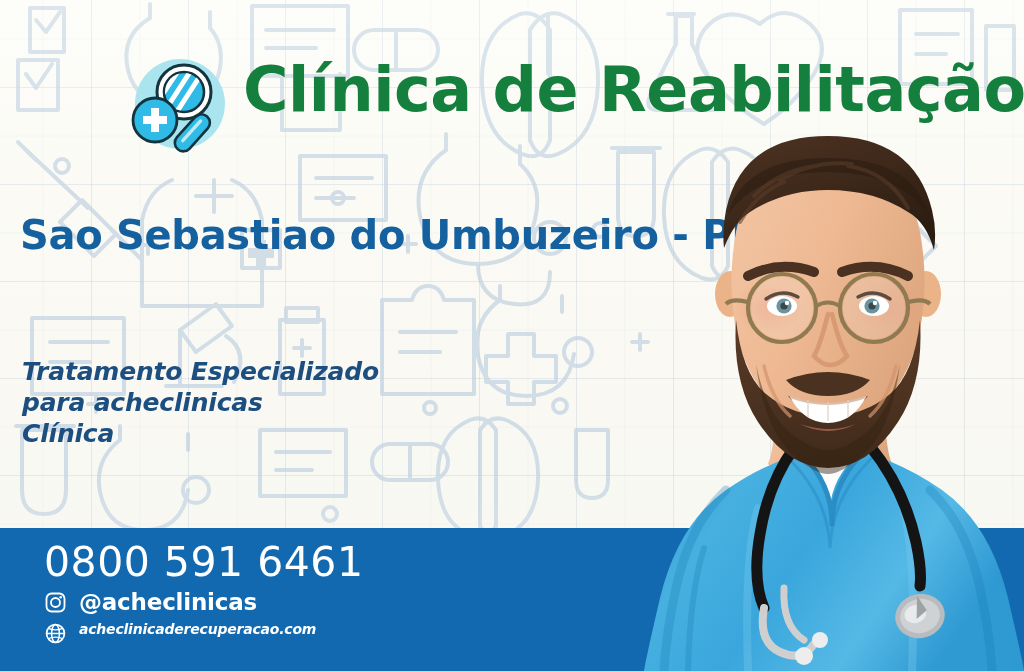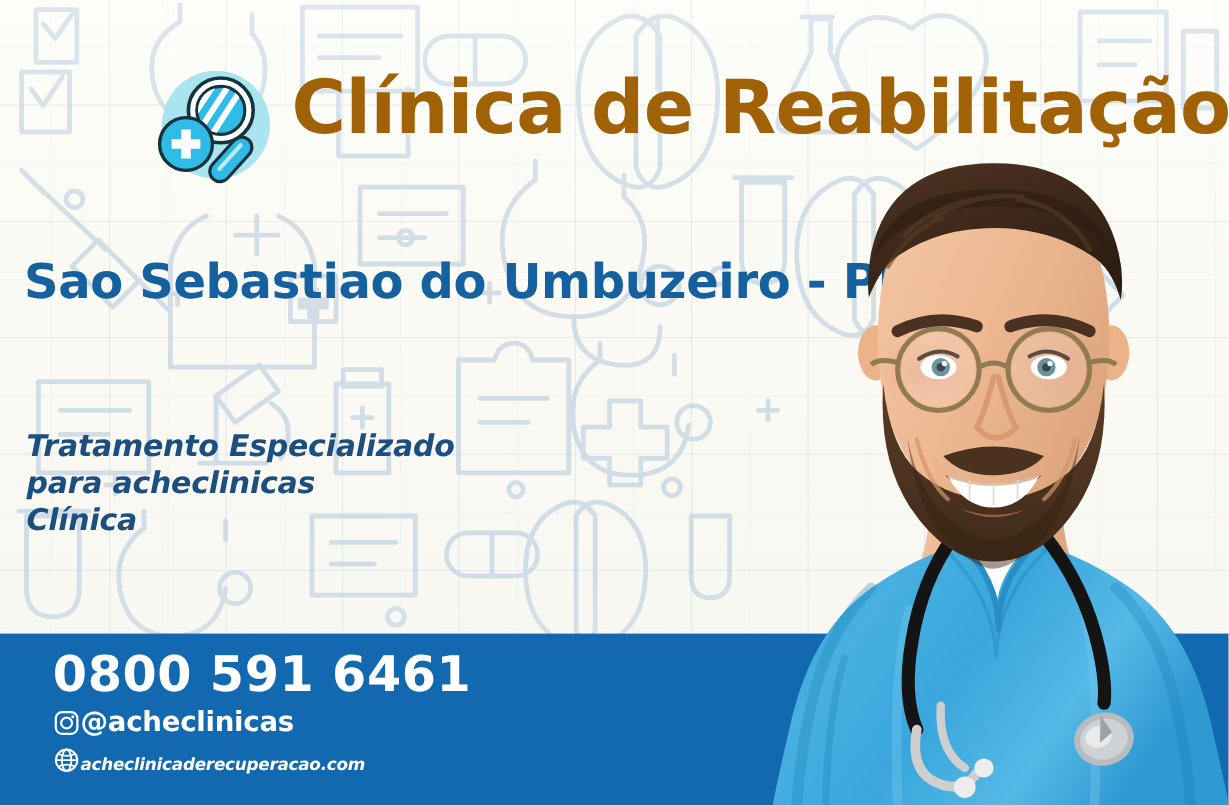--- a/index.html
+++ b/index.html
@@ -52,21 +52,21 @@
     position:absolute; left:122px; top:50px;
     width:112px; height:112px;
   }
   .logo svg { width:100%; height:100%; display:block; }
 
   
   .headline {
     position:absolute; left:243px; top:59px;
     font-size:62px; line-height:1.0;
     font-weight:800;
-    color:#a16207;
+    color:#15803d;
     letter-spacing:-0.5px;
     white-space:nowrap;
   }
 
   
   .location {
     position:absolute; left:20px; top:215px;
     font-size:40px; line-height:1.0;
     font-weight:800;
     color:#15619f;
@@ -87,28 +87,28 @@
 
   
   .footer {
     position:absolute; left:0; top:528px;
     width:1024px; height:143px;
     background:#1269b0;
   }
   .phone {
     position:absolute; left:44px; top:542px;
     font-size:41px; line-height:1.0;
-    font-weight:700;
+    font-weight:400;
     color:#ffffff;
     letter-spacing:0.5px;
     white-space:nowrap;
   }
   .contact-row {
     position:absolute; left:44px;
-    display:flex; align-items:flex-end; 
+    display:flex; align-items:flex-start; gap:12px;
     color:#ffffff; white-space:nowrap;
   }
   .row-ig { top:591px; }
   .row-web { top:622px; }
   .contact-row .ico {
     width:23px; height:23px;
     display:flex; align-items:center; justify-content:center;
     flex:0 0 23px;
   }
   .contact-row .ico svg { width:23px; height:23px; display:block; }

